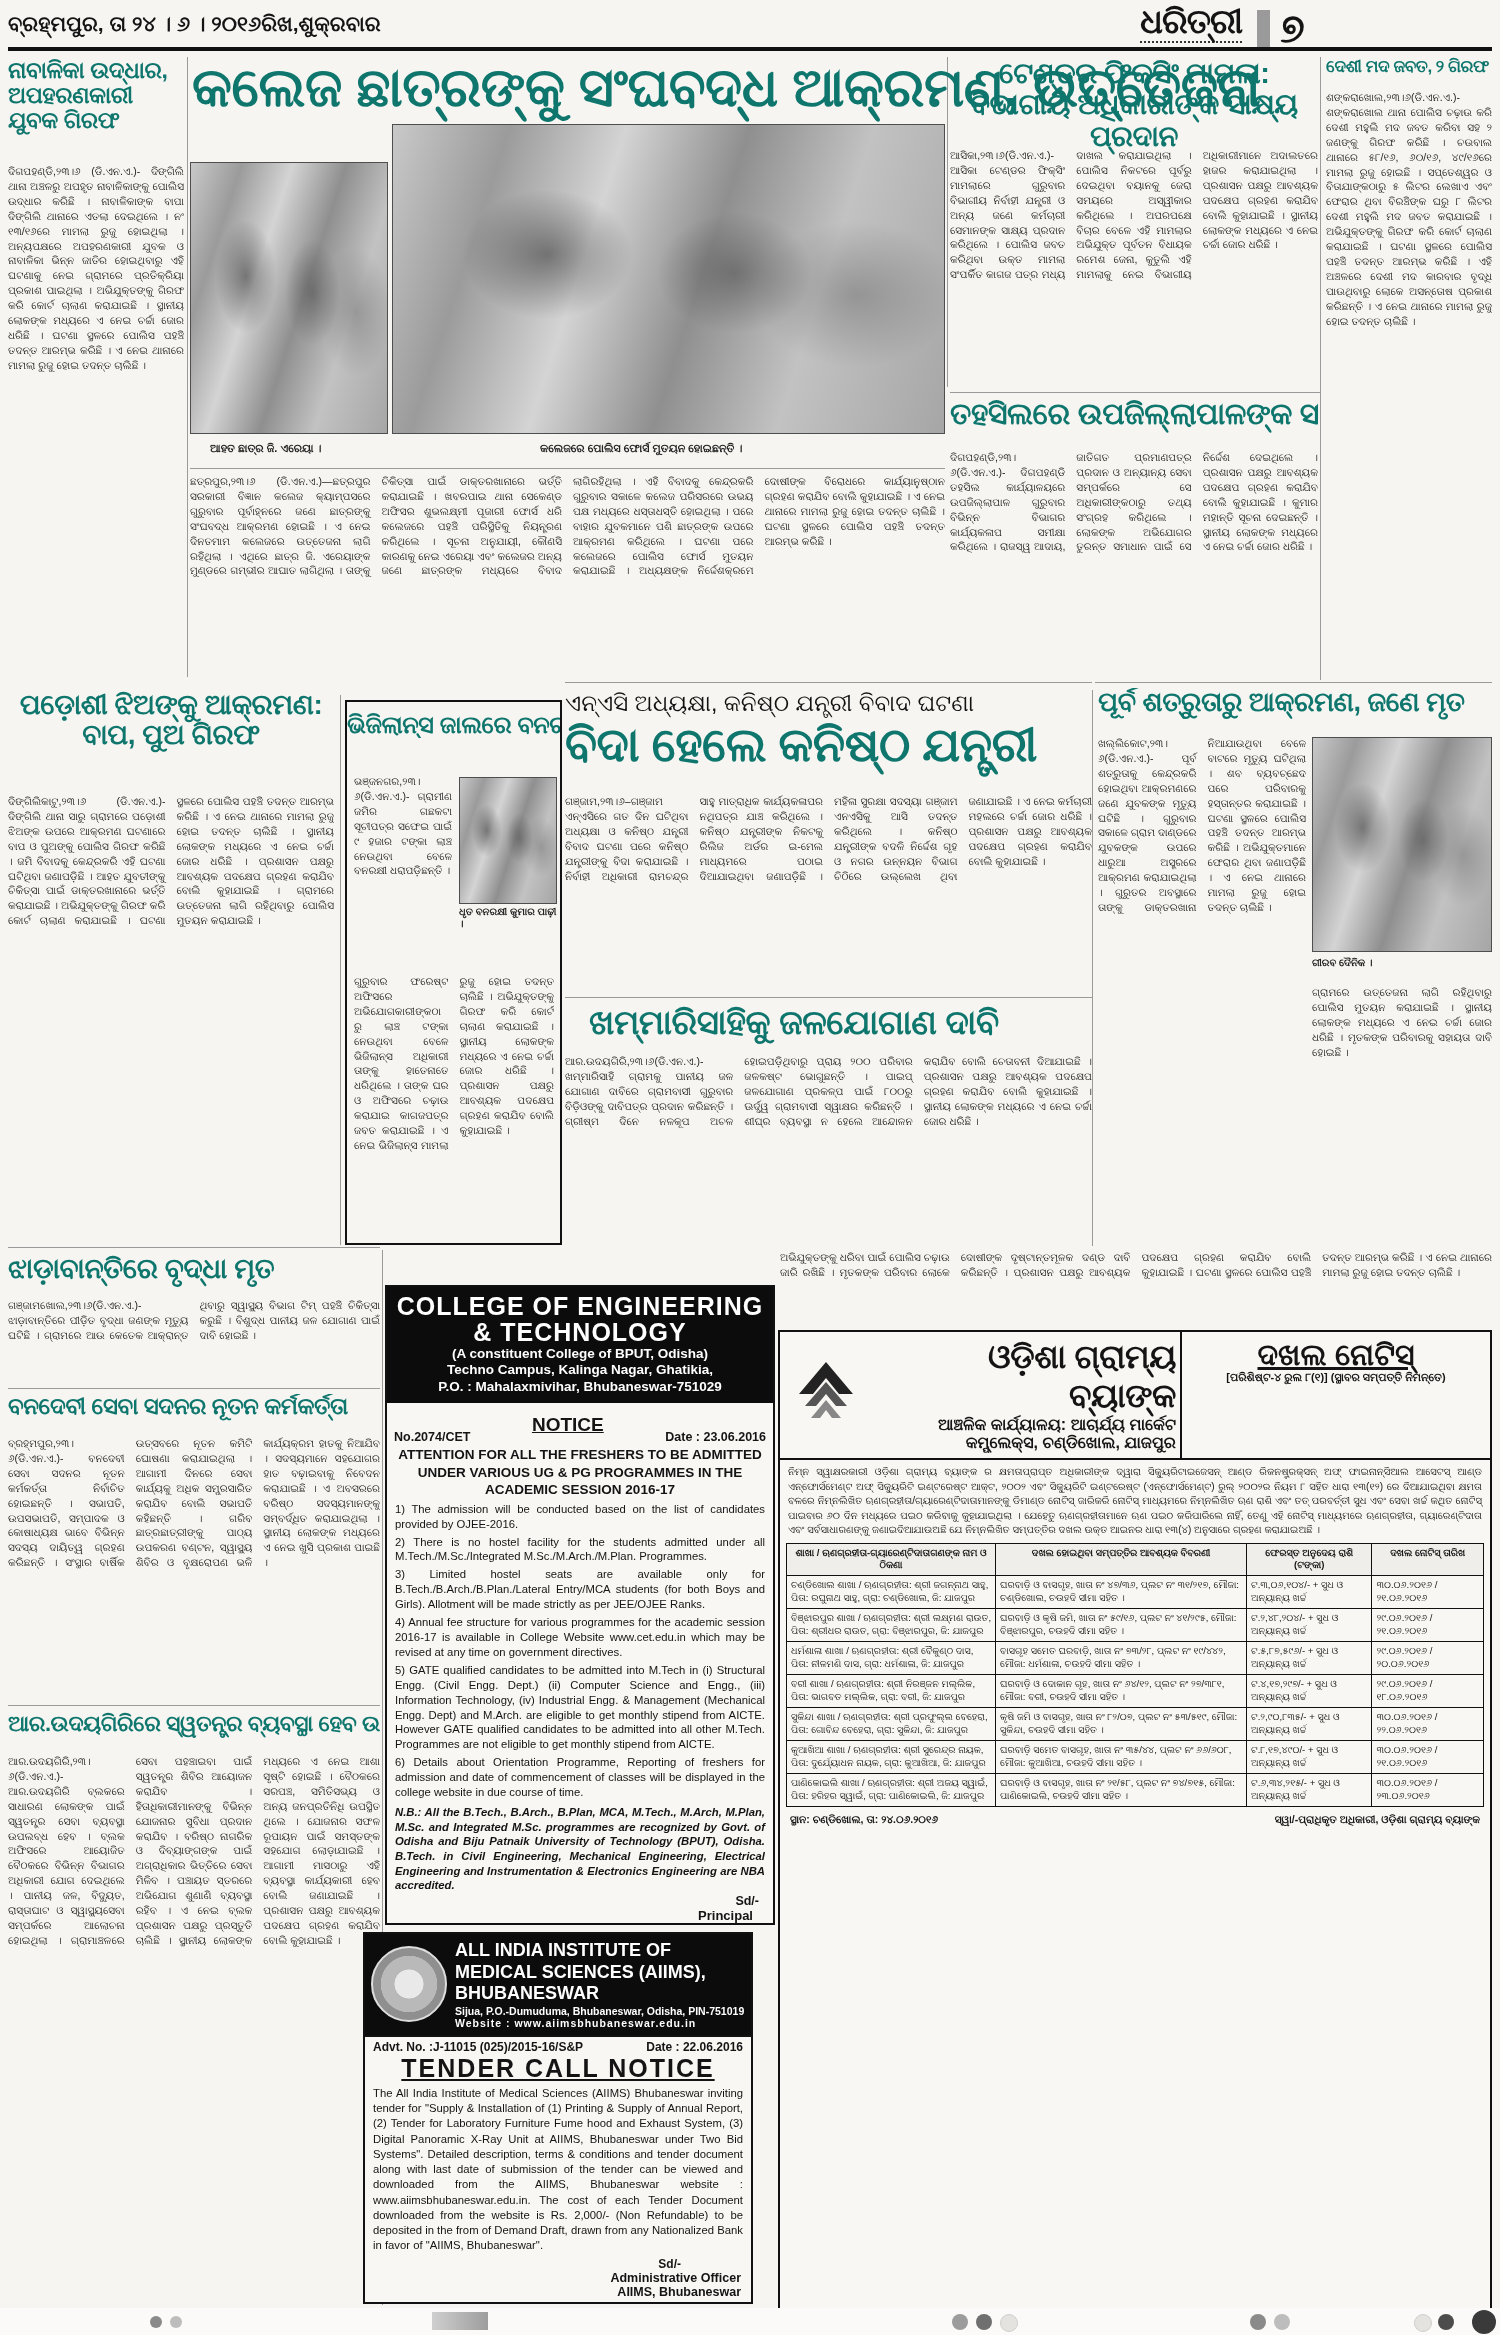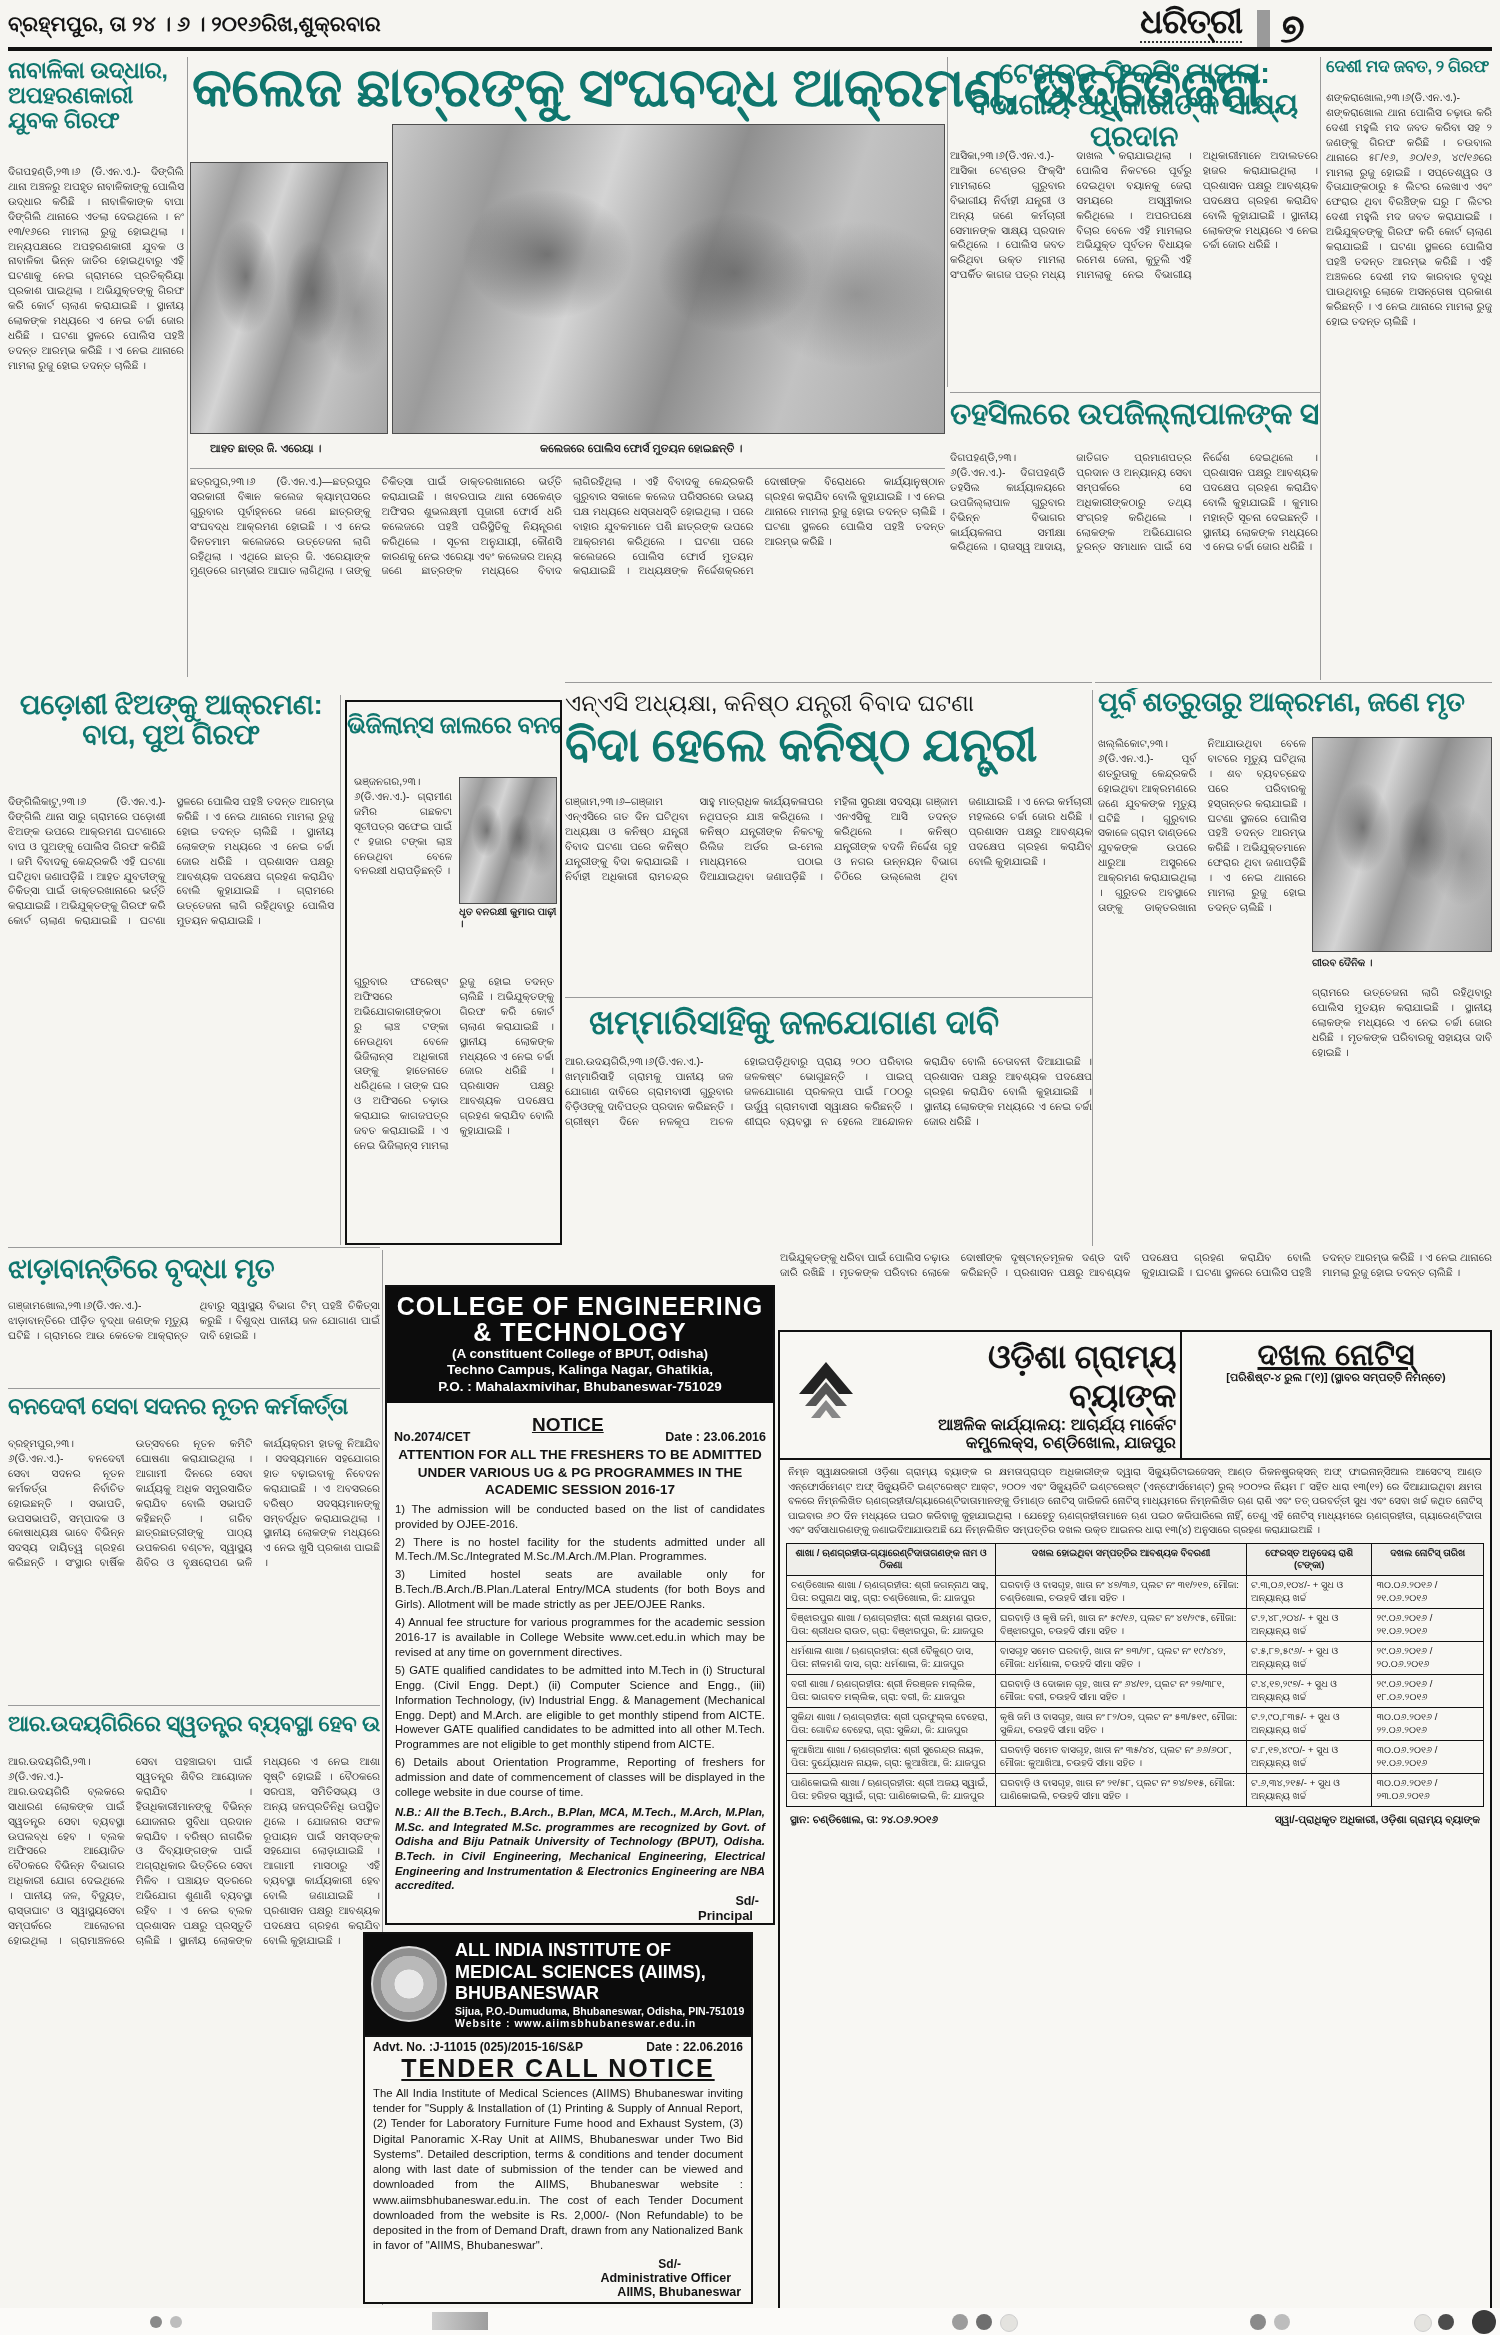--- a/index.html
+++ b/index.html
@@ -169,21 +169,21 @@
         <div class="aiims-addr" style="letter-spacing:1px;">Website : www.aiimsbhubaneswar.edu.in</div>
       </div>
     </div>
     <div style="display:flex;justify-content:space-between;padding:3px 8px 0;font-weight:bold;font-size:12px;border-top:2px solid #111;">
       <span>Advt. No. :J-11015 (025)/2015-16/S&amp;P</span>
       <span>Date : 22.06.2016</span>
     </div>
     <div class="center tcn">TENDER CALL NOTICE</div>
     <div class="aiims-body" style="padding:3px 8px;">The All India Institute of Medical Sciences (AIIMS) Bhubaneswar inviting tender for "Supply &amp; Installation of (1) Printing &amp; Supply of Annual Report, (2) Tender for Laboratory Furniture Fume hood and Exhaust System, (3) Digital Panoramic X-Ray Unit at AIIMS, Bhubaneswar under Two Bid Systems". Detailed description, terms &amp; conditions and tender document along with last date of submission of the tender can be viewed and downloaded from the AIIMS, Bhubaneswar website : www.aiimsbhubaneswar.edu.in. The cost of each Tender Document downloaded from the website is Rs. 2,000/- (Non Refundable) to be deposited in the from of Demand Draft, drawn from any Nationalized Bank in favor of "AIIMS, Bhubaneswar".</div>
     <div style="text-align:right;padding:0 70px;font-weight:bold;font-size:12px;">Sd/-</div>
-    <div style="text-align:right;padding:0 20px;font-weight:bold;font-size:12.5px;">Administrative Officer</div>
+    <div style="text-align:right;padding:0 10px;font-weight:bold;font-size:12.5px;">Administrative Officer</div>
     <div style="text-align:right;padding:0 10px;font-weight:bold;font-size:12.5px;">AIIMS, Bhubaneswar</div>
   </div>
 
   <div class="abs boxed" style="left:778px;top:1330px;width:714px;height:980px;">
     <div style="display:flex;border-bottom:2px solid #111;">
       <div style="flex:0 0 92px;display:flex;align-items:center;justify-content:center;">
         <svg width="62" height="70" viewBox="0 0 62 70">
           <path d="M31 2 L58 34 L44 34 L31 18 L18 34 L4 34 Z" fill="#222"></path>
           <path d="M31 22 L52 46 L41 46 L31 34 L21 46 L10 46 Z" fill="#555"></path>
           <path d="M31 40 L46 58 L37 58 L31 50 L25 58 L16 58 Z" fill="#888"></path>

